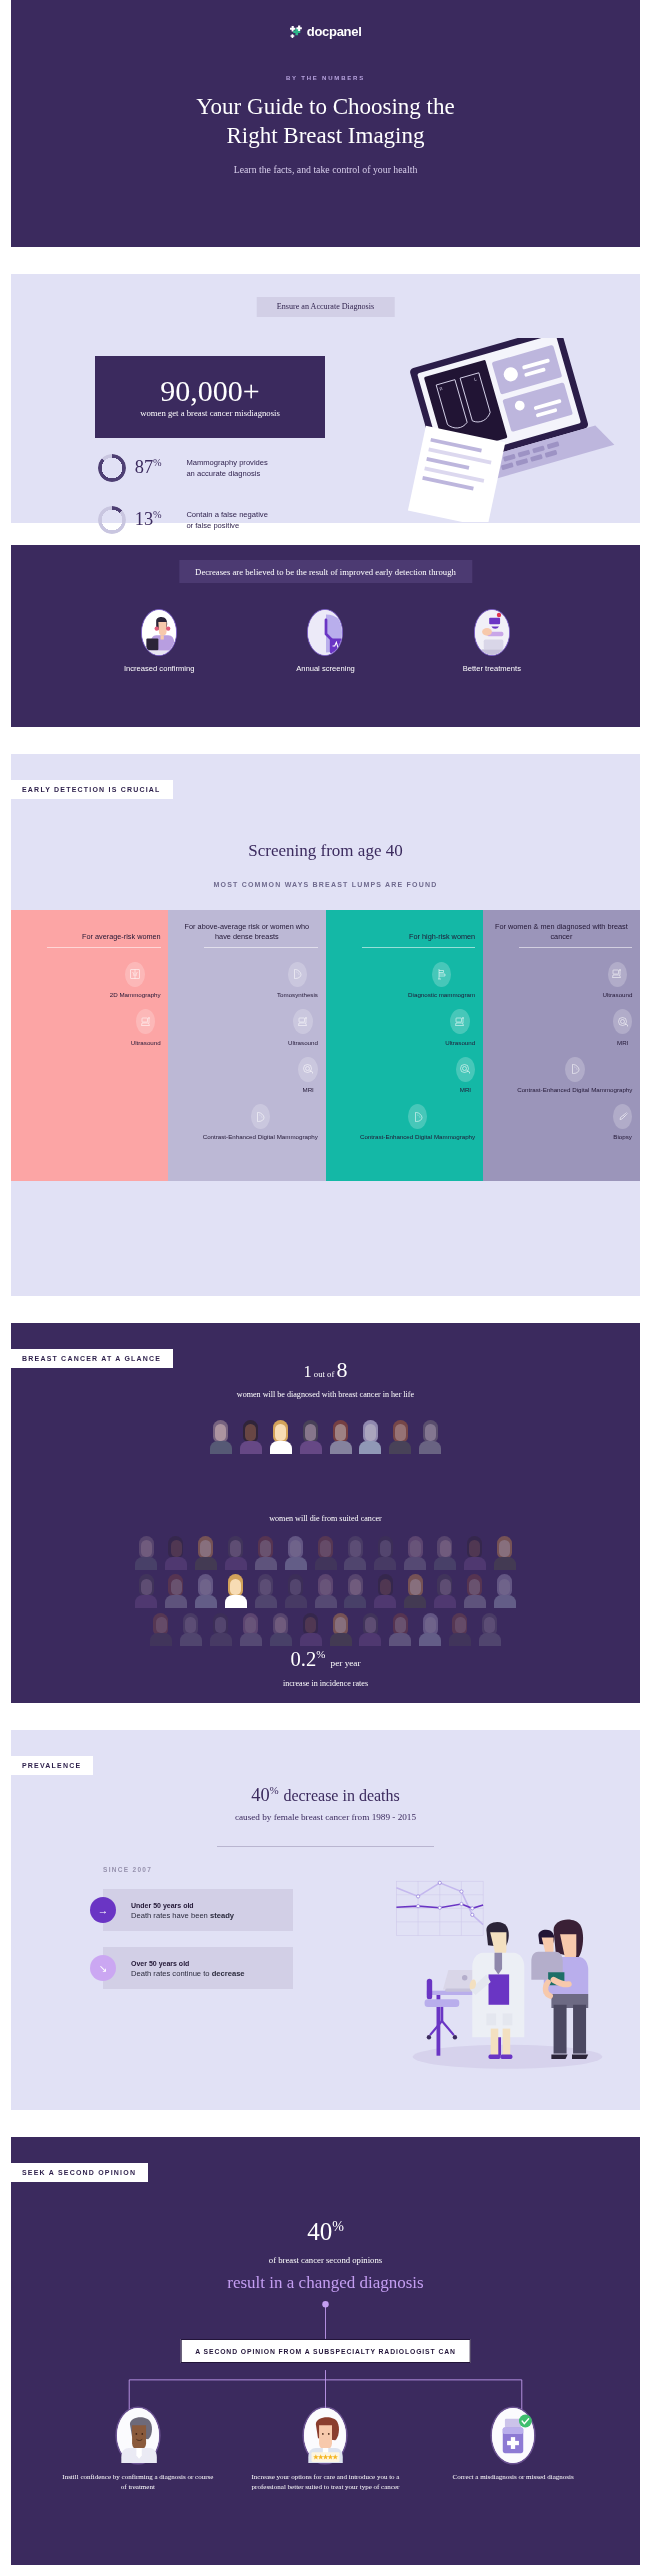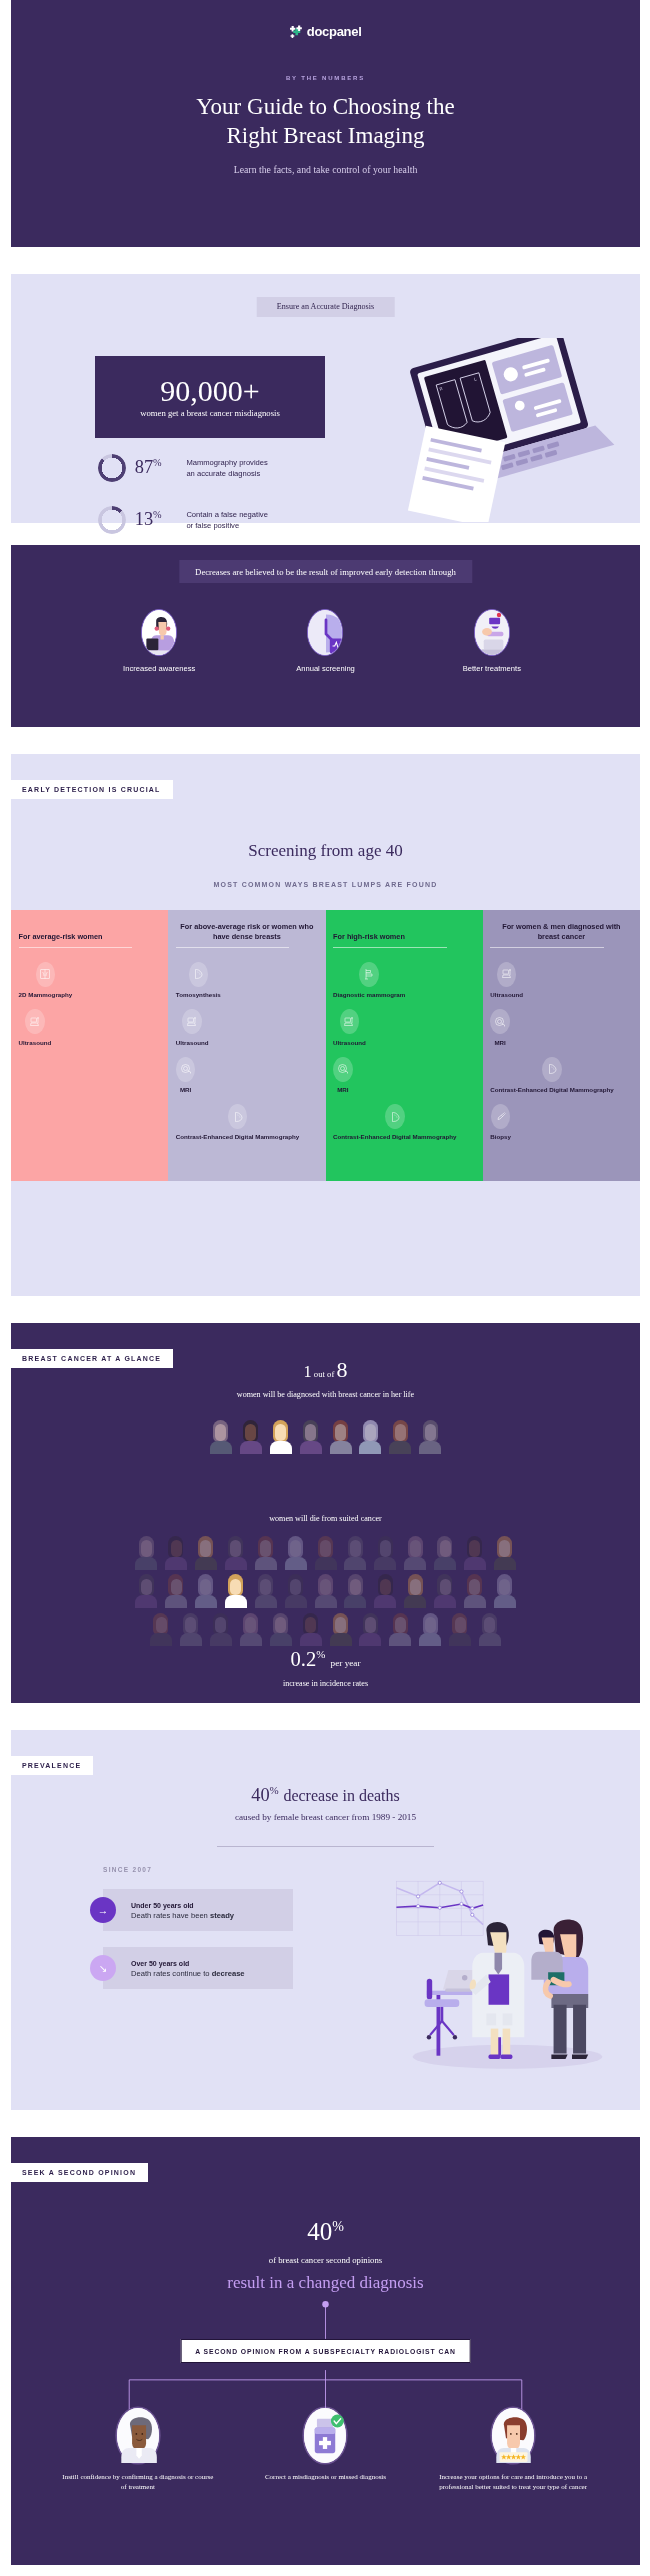--- a/index.html
+++ b/index.html
@@ -71,23 +71,23 @@
   .three-ico { position:absolute; top:64px; left:0; width:629px; display:flex; justify-content:space-around; padding:0 65px; }
   .ico-col { display:flex; flex-direction:column; align-items:center; gap:7.6px; width:103px; }
   .ico-oval { width:36px; height:47px; border-radius:50%; background:#f2f1f8; border:1.6px solid #7b5fc4; position:relative; overflow:hidden; }
   .ico-label { color:#ffffff; font-size:7.6px; text-align:center; }
 
   
   #early { top:754px; height:542px; }
   .early-title { position:absolute; top:87px; left:0; width:629px; text-align:center; color:#3b2a5e; font-size:17px; }
   .early-sub { position:absolute; top:127px; left:0; width:629px; text-align:center; color:#6f6a8e; font-size:7px; font-weight:700; letter-spacing:1.2px; }
   .cols { position:absolute; top:156px; left:0; width:629px; height:271px; display:flex; }
-  .col { flex:1; padding:9.8px 7.6px 11px; display:flex; flex-direction:column; align-items:flex-start;font-weight:bold; }
+  .col { flex:1; padding:9.8px 7.6px 11px; display:flex; flex-direction:column; align-items:flex-end; }
   .col:nth-child(1){background:#fca5a5;} .col:nth-child(2){background:#bcb8d5;}
-  .col:nth-child(3){background:#22c55e;} .col:nth-child(4){background:#9b95ba;}
+  .col:nth-child(3){background:#14b8a6;} .col:nth-child(4){background:#9b95ba;}
   .col-head { color:#211634; font-size:7.3px; text-align:center; line-height:1.35; min-height:22px; display:flex; align-items:flex-end; justify-content:center; }
   .col-rule { width:80%; height:0.5px; background:rgba(255,255,255,.55); margin:5.4px 0 4.3px; }
   .item { display:flex; flex-direction:column; align-items:center; gap:4.3px; margin-top:9.8px; }
   .item-ico { width:19.5px; height:25px; border-radius:50%; background:rgba(255,255,255,.22); display:flex; align-items:center; justify-content:center; }
   .item-label { color:#211634; font-size:6.2px; text-align:center; line-height:1.35; }
 
   
   #glance { top:1323px; height:380px; }
   .frac { text-align:center; color:#ffffff; }
   .frac .n1 { font-size:16.3px; } .frac .mid { font-size:8.7px; } .frac .n2 { font-size:22px; }
@@ -246,21 +246,21 @@
             <path d="M26 20c0-8 14-10 18-3 4 6 2 18-2 20l-16-2z" fill="#2b2438"></path>
             <path d="M30 22h15v18a7 7 0 0 1-14 0z" fill="#f7c9ac"></path>
             <circle cx="27" cy="34" r="4" fill="#e05b7a"></circle>
             <circle cx="48" cy="34" r="4" fill="#e05b7a"></circle>
             <path d="M26 46h22c7 0 11 6 11 13v20H16V59c0-7 4-13 10-13z" fill="#b89ee0"></path>
             <path d="M34 46h6v8h-6z" fill="#f7c9ac"></path>
             <rect x="8" y="52" width="22" height="22" rx="2" fill="#2b2438"></rect>
             <rect x="4" y="74" width="48" height="12" fill="#e7e5f2"></rect>
           </svg>
         </div>
-        <div class="ico-label">Increased awareness</div>
+        <div class="ico-label">Increased confirming</div>
       </div>
 
       <div class="ico-col">
         <div class="ico-oval">
           <svg width="36" height="47" viewBox="0 0 66 86">
             <rect width="66" height="86" fill="#eceaf8"></rect>
             <path d="M33 8a35 35 0 0 1 0 70z" fill="#b9aeec"></path>
             <path d="M33 18v26l14 14" stroke="#6a35c4" stroke-width="5" fill="none" stroke-linecap="round"></path>
             <rect x="40" y="52" width="24" height="28" rx="4" fill="#6a35c4"></rect>
             <path d="M45 66h4l3-7 4 13 3-6h4" stroke="#ffffff" stroke-width="2" fill="none"></path>
@@ -848,53 +848,53 @@
             <path d="M36 74h10v14l-5 6-5-6z" fill="#ffffff"></path>
           </svg>
         </div>
         <div class="so-txt serif">Instill confidence by confirming a diagnosis or course of treatment</div>
       </div>
 
       <div class="so-col">
         <div class="so-oval">
           <svg width="42" height="55" viewBox="0 0 78 102" style="overflow:visible">
             <ellipse cx="39" cy="51" rx="39" ry="51" fill="#fbfbfe"></ellipse>
-            <rect x="24" y="20" width="30" height="16" rx="2" fill="#cbc3ea"></rect>
-            <rect x="20" y="36" width="38" height="48" rx="4" fill="#8d7ad4"></rect>
-            <rect x="20" y="36" width="38" height="12" rx="3" fill="#b9aeec"></rect>
-            <rect x="35" y="54" width="8" height="22" fill="#ffffff"></rect>
-            <rect x="28" y="61" width="22" height="8" fill="#ffffff"></rect>
-            <circle cx="62" cy="24" r="12" fill="#3fbf6f"></circle>
-            <path d="M56 24l4 5 8-9" stroke="#ffffff" stroke-width="2.6" fill="none" stroke-linecap="round"></path>
-          </svg>
-        </div>
-        <div class="so-txt serif">Correct a misdiagnosis or missed diagnosis</div>
-      </div>
-
-      <div class="so-col">
-        <div class="so-oval">
-          <svg width="42" height="55" viewBox="0 0 78 102" style="overflow:visible">
-            <ellipse cx="39" cy="51" rx="39" ry="51" fill="#fbfbfe"></ellipse>
             <path d="M22 30c0-14 32-18 40-4 6 11 2 30-4 34l-32-4z" fill="#8a3d2e"></path>
             <path d="M28 32h24v34a12 12 0 0 1-24 0z" fill="#f7c9ac"></path>
             <circle cx="35" cy="48" r="1.6" fill="#4a2a18"></circle>
               <circle cx="46" cy="48" r="1.6" fill="#4a2a18"></circle>
             <path d="M22 74h36c10 0 14 8 14 18v10H8V92c0-10 4-18 14-18z" fill="#dde3ef"></path>
             <path d="M35 74h10v14l-5 6-5-6z" fill="#ffffff"></path>
             <rect x="14" y="82" width="52" height="18" rx="2" fill="#fdf5e0"></rect>
             <g fill="#f5b623">
               <polygon points="22,86 23.4,89.6 27,89.6 24.2,92 25.2,95.6 22,93.4 18.8,95.6 19.8,92 17,89.6 20.6,89.6"></polygon>
               <polygon points="31,86 32.4,89.6 36,89.6 33.2,92 34.2,95.6 31,93.4 27.8,95.6 28.8,92 26,89.6 29.6,89.6"></polygon>
               <polygon points="40,86 41.4,89.6 45,89.6 42.2,92 43.2,95.6 40,93.4 36.8,95.6 37.8,92 35,89.6 38.6,89.6"></polygon>
               <polygon points="49,86 50.4,89.6 54,89.6 51.2,92 52.2,95.6 49,93.4 45.8,95.6 46.8,92 44,89.6 47.6,89.6"></polygon>
               <polygon points="58,86 59.4,89.6 63,89.6 60.2,92 61.2,95.6 58,93.4 54.8,95.6 55.8,92 53,89.6 56.6,89.6"></polygon>
             </g>
           </svg>
         </div>
         <div class="so-txt serif">Increase your options for care and introduce you to a professional better suited to treat your type of cancer</div>
       </div>
 
+      <div class="so-col">
+        <div class="so-oval">
+          <svg width="42" height="55" viewBox="0 0 78 102" style="overflow:visible">
+            <ellipse cx="39" cy="51" rx="39" ry="51" fill="#fbfbfe"></ellipse>
+            <rect x="24" y="20" width="30" height="16" rx="2" fill="#cbc3ea"></rect>
+            <rect x="20" y="36" width="38" height="48" rx="4" fill="#8d7ad4"></rect>
+            <rect x="20" y="36" width="38" height="12" rx="3" fill="#b9aeec"></rect>
+            <rect x="35" y="54" width="8" height="22" fill="#ffffff"></rect>
+            <rect x="28" y="61" width="22" height="8" fill="#ffffff"></rect>
+            <circle cx="62" cy="24" r="12" fill="#3fbf6f"></circle>
+            <path d="M56 24l4 5 8-9" stroke="#ffffff" stroke-width="2.6" fill="none" stroke-linecap="round"></path>
+          </svg>
+        </div>
+        <div class="so-txt serif">Correct a misdiagnosis or missed diagnosis</div>
+      </div>
+
     </div>
   </section>
   <div class="section-tag" style="top:2163px">SEEK A SECOND OPINION</div>
 
 </div>
 
 
 </body></html>

